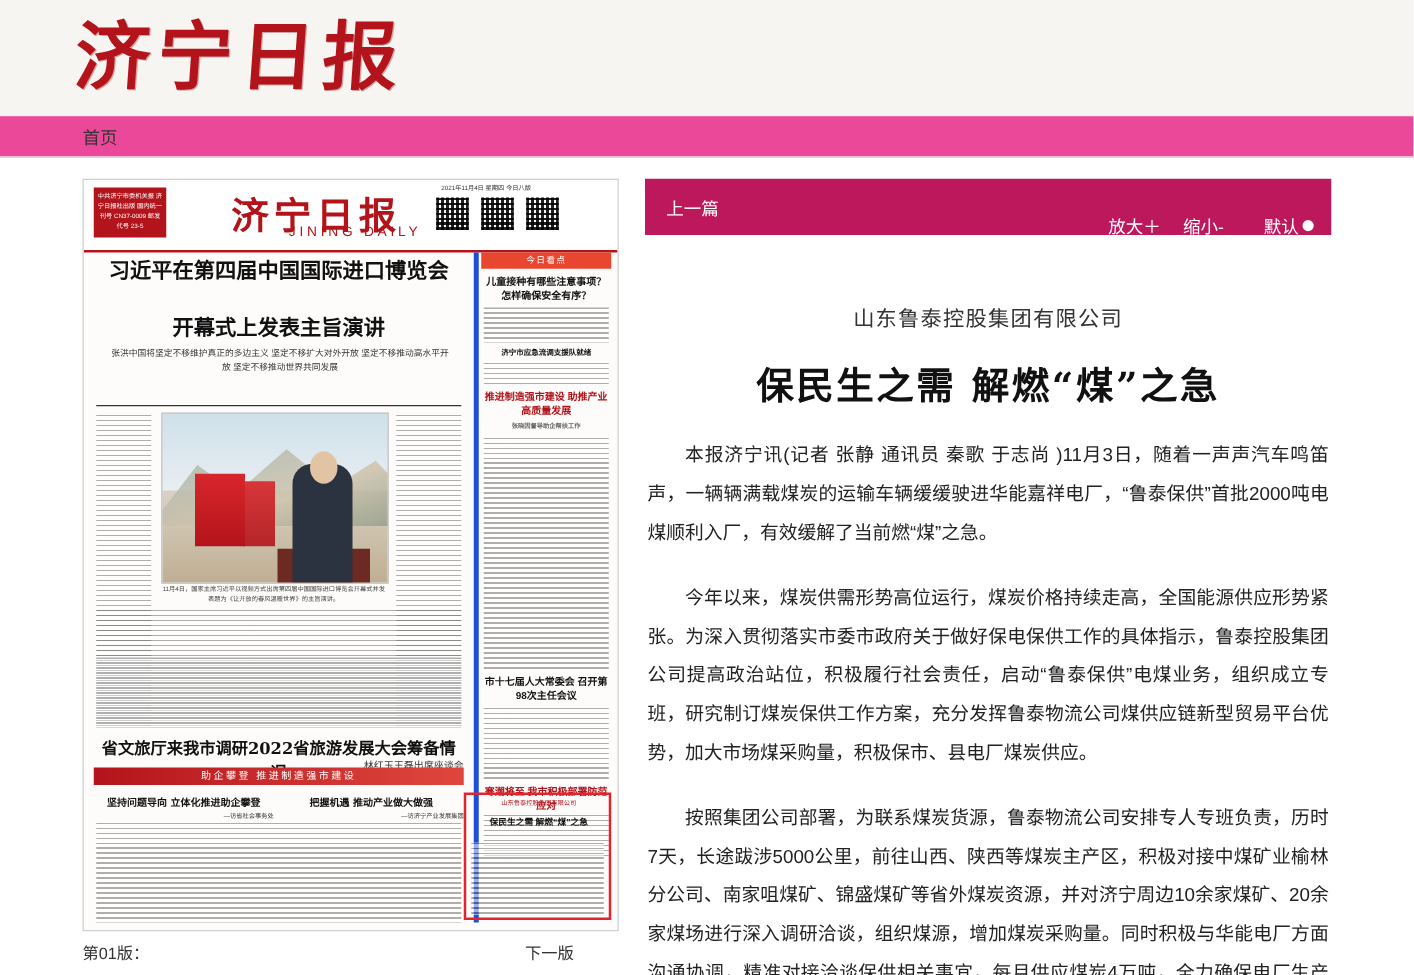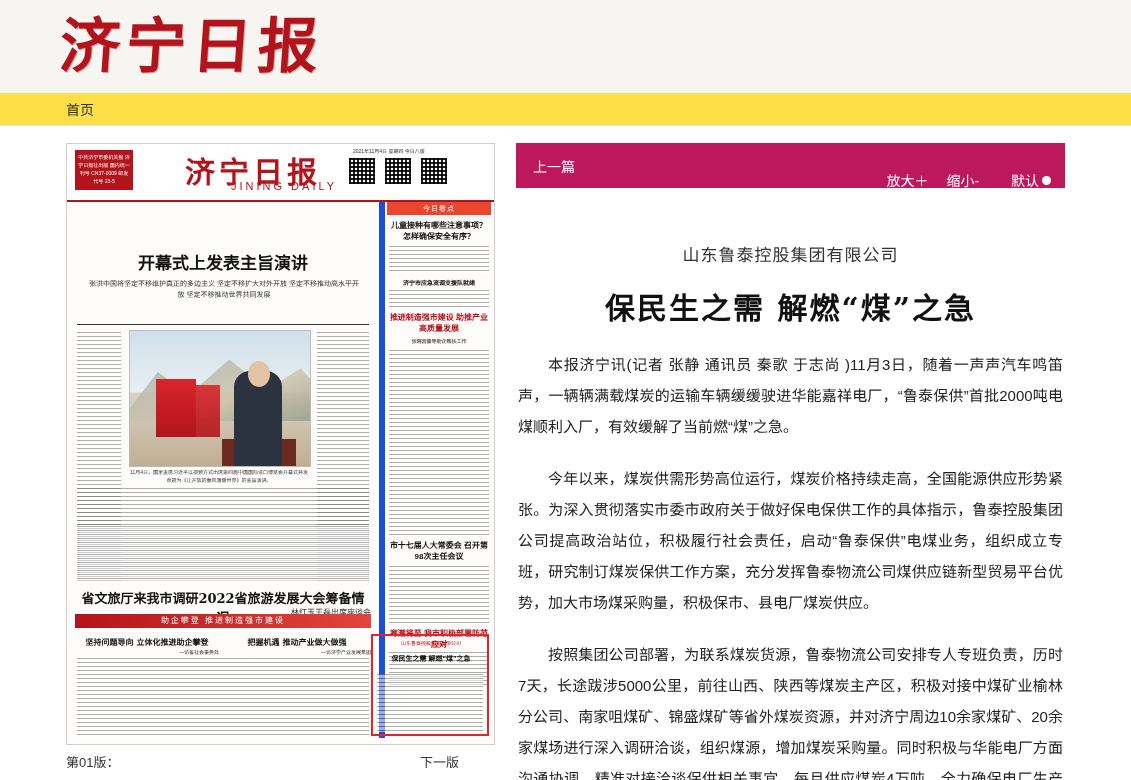--- a/index.html
+++ b/index.html
@@ -37,21 +37,21 @@
     white-space: nowrap;
     transform: skewX(-4deg);
     text-shadow: 1px 1px 0 rgba(150,10,15,.35);
   }
 
   
   .navbar {
     position: absolute;
     left: 0; top: 93px;
     width: 1131px; height: 32px;
-    background: #fde047;
+    background: #ec4899;
     border-bottom: 1px solid #e6e6e6;
   }
   .nav-item {
     position: absolute;
     left: 66px; top: 6px;
     font-size: 14px;
     color: #333;
     cursor: pointer;
   }
 
@@ -164,21 +164,21 @@
     font-family: "DejaVu Serif", serif;
     font-weight: 700; color: #111; text-align: center;
   }
   .pp-sub-head {
     position: absolute; left: 8px; width: 296px;
     font-size: 8px; color: #333; text-align: right;
   }
 
   .pp-right-col {
     position: absolute; left: 312px; top: 58px; width: 108px; height: 536px;
-    border-left: 6px solid #1d4ed8;
+    border-left: 4px solid #1d4ed8;
   }
   .pp-badge {
     position: absolute; left: 2px; top: 0; width: 104px; height: 13px;
     background: #e8462f; color: #fff; font-size: 7px; line-height: 13px;
     text-align: center; letter-spacing: 1px;
   }
   .pp-rhead {
     position: absolute; left: 4px; width: 100px;
     font-size: 8px; line-height: 11px; color: #111; font-weight: 700;
     text-align: center;
@@ -272,20 +272,21 @@
       <div class="pp-topband">
         <div class="pp-redsq">中共济宁市委机关报 济宁日报社出版 国内统一刊号 CN37-0009 邮发代号 23-5</div>
         <div class="pp-title">济宁日报</div>
         <div class="pp-subtitle">JINING DAILY</div>
         <div class="pp-date">2021年11月4日 星期四 今日八版</div>
         <div class="pp-qr"></div>
         <div class="pp-qr pp-qr2"></div>
         <div class="pp-qr pp-qr3"></div>
       </div>
 
+      <div class="pp-headline">习近平在第四届中国国际进口博览会</div>
       <div class="pp-headline2">开幕式上发表主旨演讲</div>
       <div class="pp-lead">张洪中国将坚定不移维护真正的多边主义 坚定不移扩大对外开放 坚定不移推动高水平开放 坚定不移推动世界共同发展</div>
       <div class="pp-rule" style="left:10px; top:180px; width:292px;"></div>
 
       <div class="pp-photo">
         <div class="mount"></div>
         <div class="flag"></div>
         <div class="flag flag2"></div>
         <div class="podium"></div>
         <div class="person"></div>

